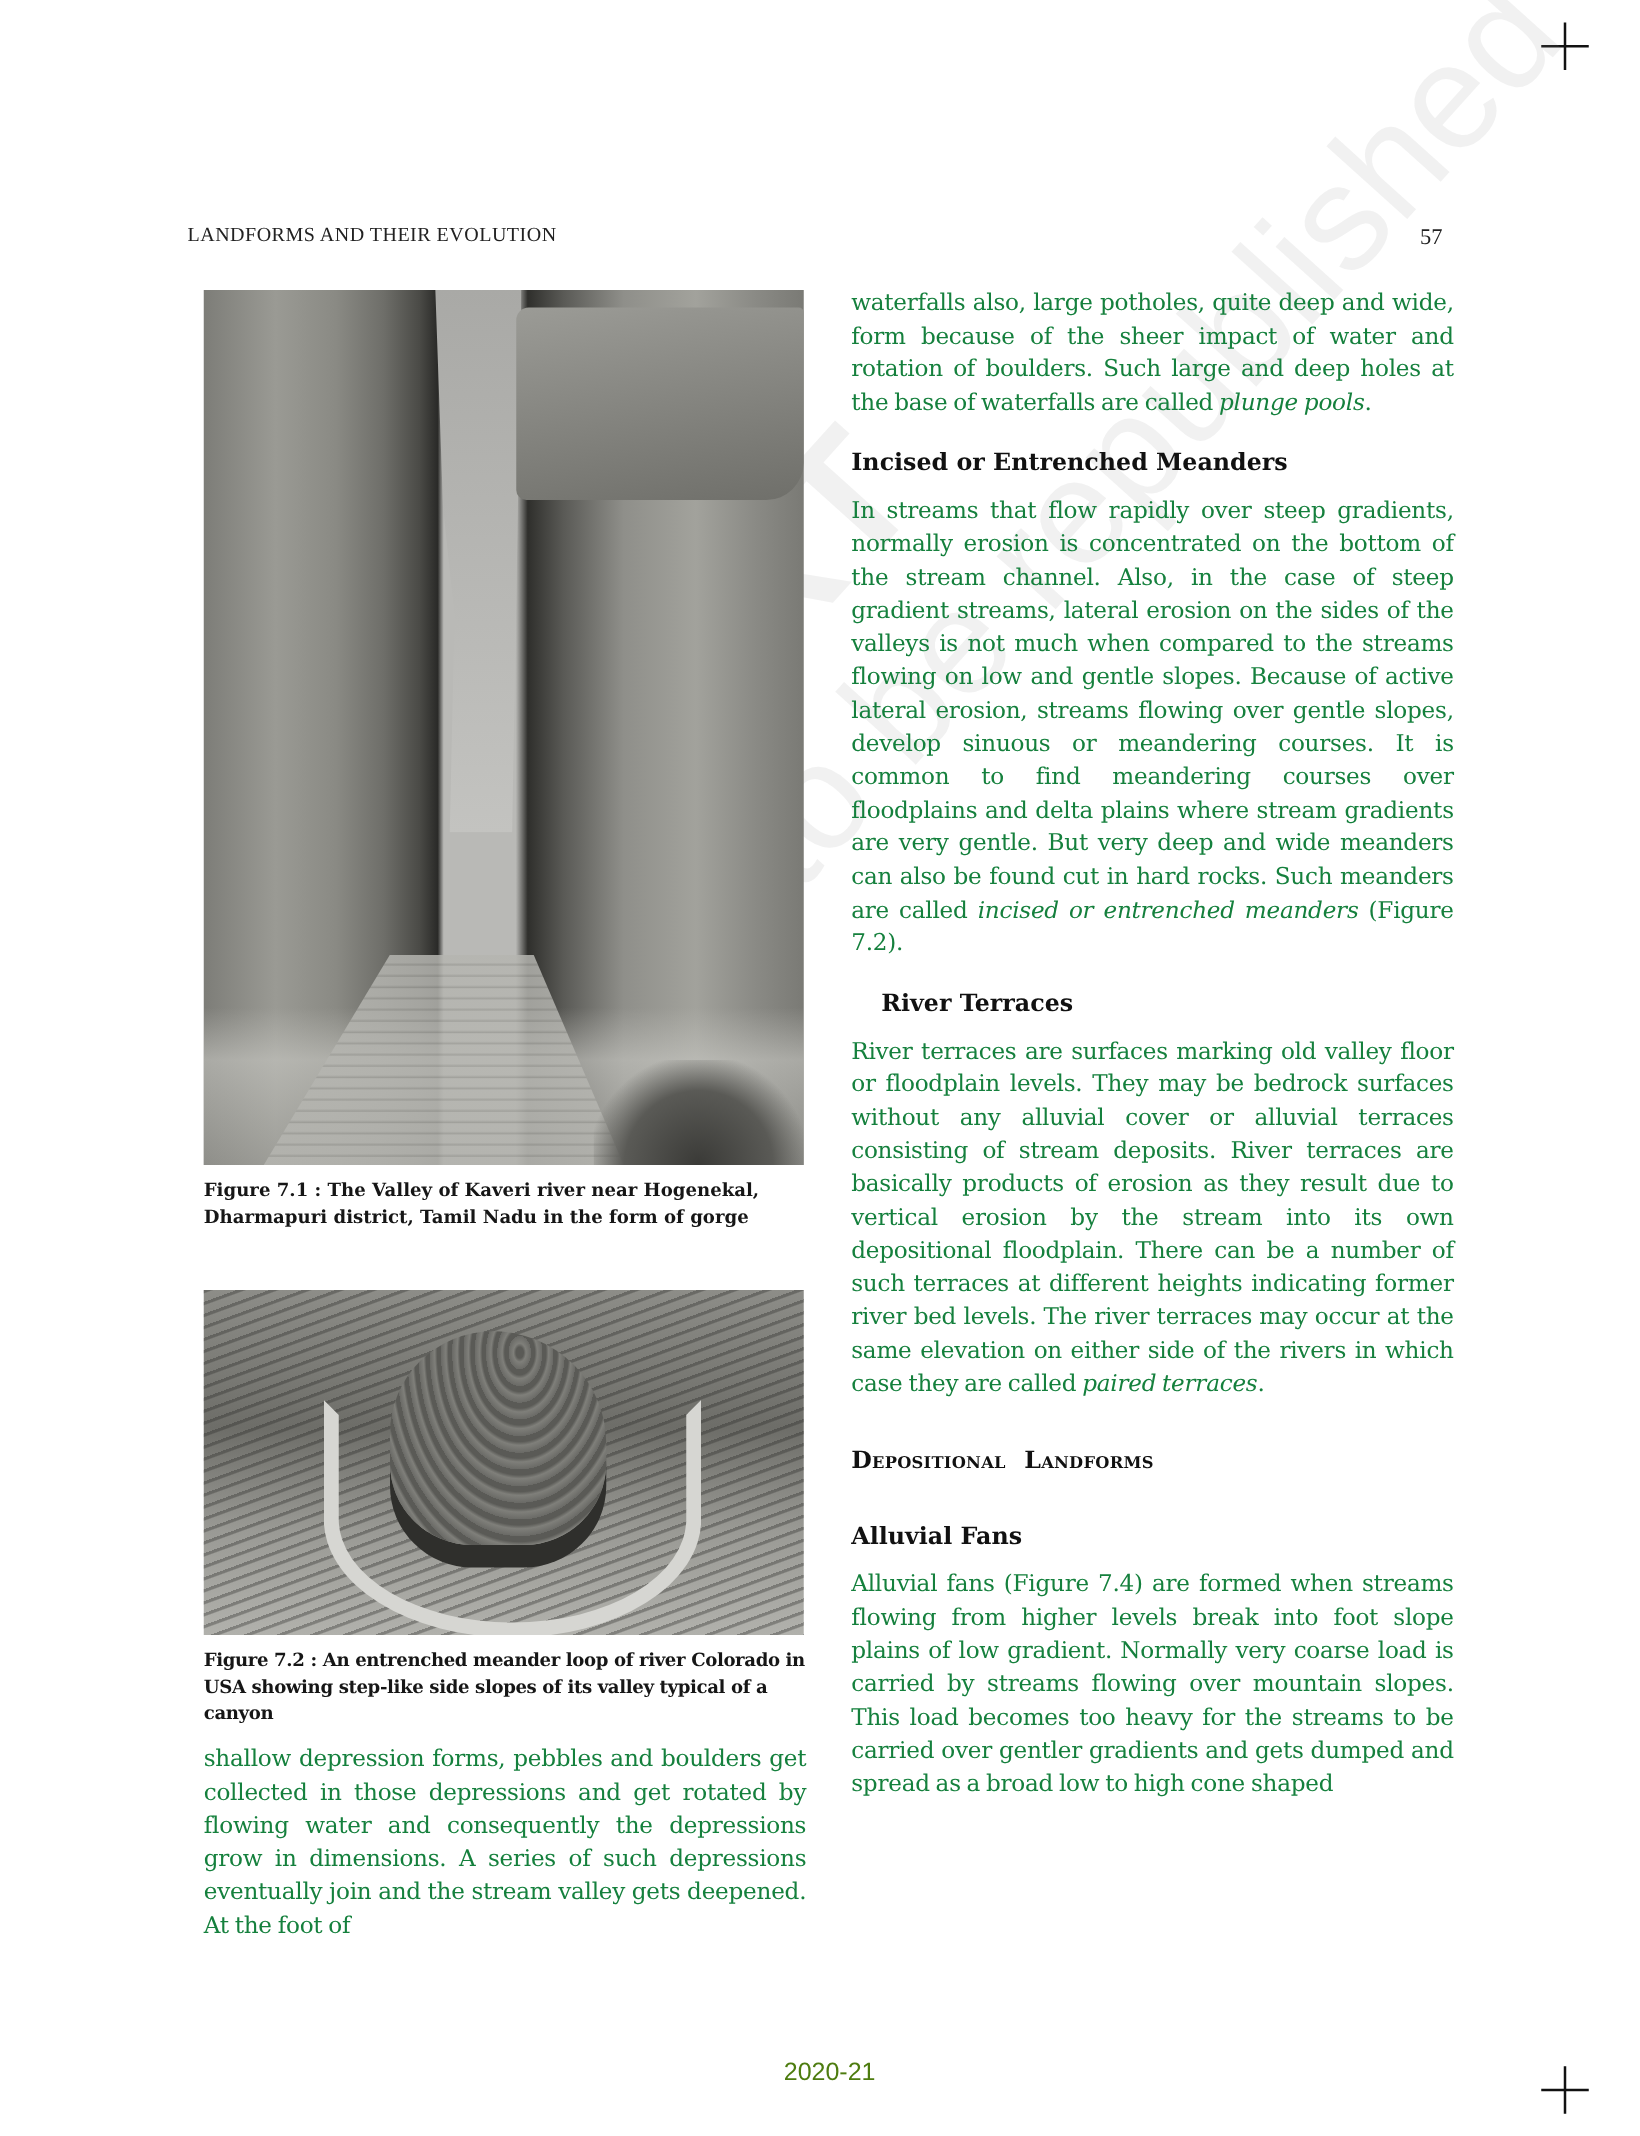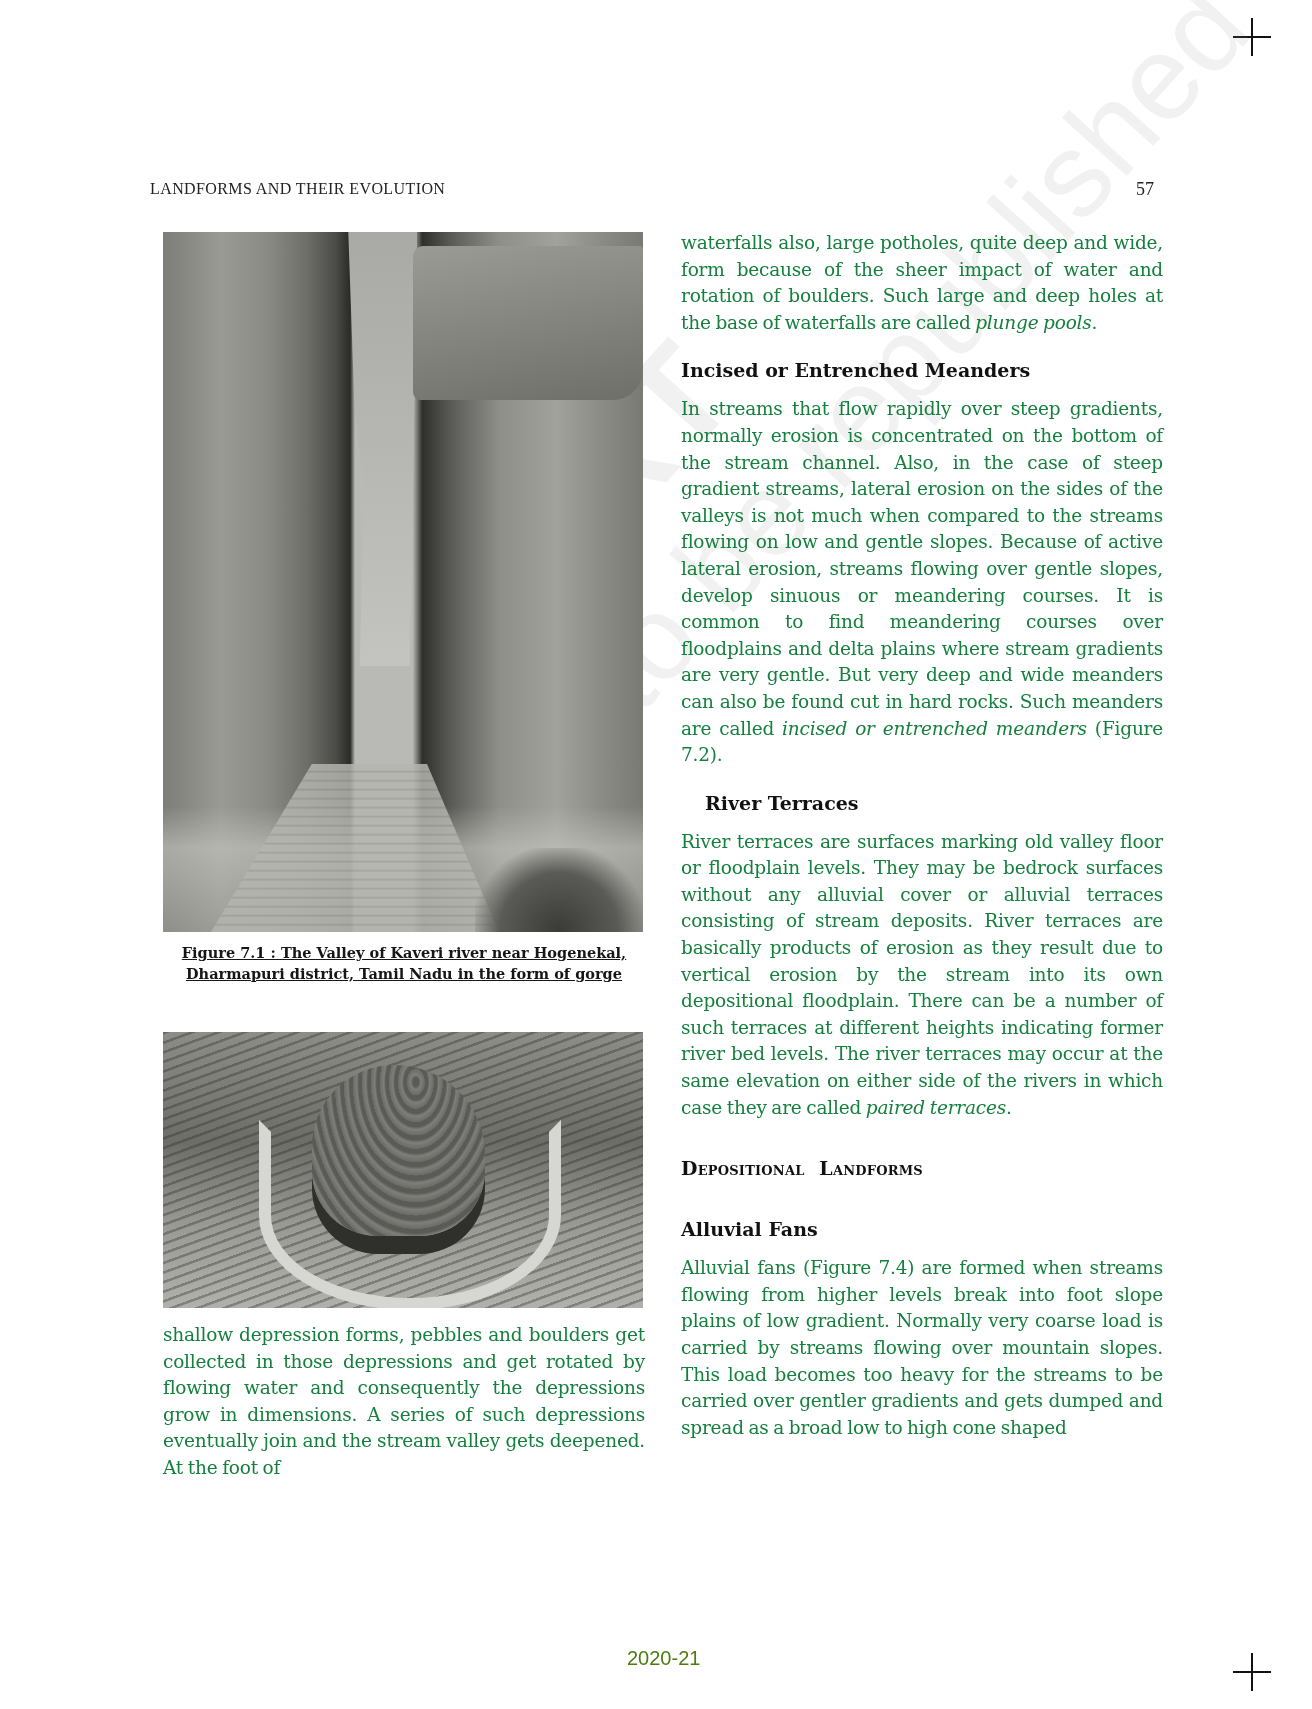--- a/index.html
+++ b/index.html
@@ -137,23 +137,21 @@
         repeating-radial-gradient(ellipse at 60% 10%, #5a5a56 0px, #5a5a56 3px, #7f7f7a 5px, #6a6a66 9px);
       border-radius: 50% 55% 40% 40%;
       box-shadow: 0 18px 0 #2f2f2c;
     }
 
     .caption {
       font-family: "DejaVu Serif", serif;
       font-weight: bold;
       font-size: 14.5px;
       line-height: 21px;
-      text-align: center;
       color: #161616;
-      text-decoration: underline;
     }
     .caption-1 { margin-top: 10px; }
     .caption-2 { margin-top: 10px; letter-spacing: -0.3px; }
 
     .body-text {
       font-family: "DejaVu Serif", serif;
       font-size: 18.5px;
       line-height: 26.6px;
       text-align: justify;
       color: #15803d;
@@ -236,20 +234,21 @@
     <div class="boulder"></div>
     <div class="steps"></div>
     <div class="shrub"></div>
   </div>
   <div class="caption caption-1">Figure 7.1 : The Valley of Kaveri river near Hogenekal, Dharmapuri district, Tamil Nadu in the form of gorge</div>
 
   <div class="photo photo-meander" title="Black-and-white aerial photograph of a river meander loop cut deep into layered rock">
     <div class="river"></div>
     <div class="mesa"></div>
   </div>
+  <div class="caption caption-2">Figure 7.2 : An entrenched meander loop of river Colorado in USA showing step-like side slopes of its valley typical of a canyon</div>
 
   <p class="body-text">shallow depression forms, pebbles and boulders get collected in those depressions and get rotated by flowing water and consequently the depressions grow in dimensions. A series of such depressions eventually join and the stream valley gets deepened. At the foot of</p>
 </div>
 
 <div class="col-right">
   <p class="body-text"><span>waterfalls also, large potholes, quite deep and wide, form because of the sheer impact of water and rotation of boulders. Such large and deep holes at the base of waterfalls are called </span><em>plunge pools</em><span>.</span></p>
 
   <h3 class="section-heading h-incised">Incised or Entrenched Meanders</h3>
   <p class="body-text"><span>In streams that flow rapidly over steep gradients, normally erosion is concentrated on the bottom of the stream channel. Also, in the case of steep gradient streams, lateral erosion on the sides of the valleys is not much when compared to the streams flowing on low and gentle slopes. Because of active lateral erosion, streams flowing over gentle slopes, develop sinuous or meandering courses. It is common to find meandering courses over floodplains and delta plains where stream gradients are very gentle. But very deep and wide meanders can also be found cut in hard rocks. Such meanders are called </span><em>incised or entrenched meanders</em><span> (Figure 7.2).</span></p>
 

